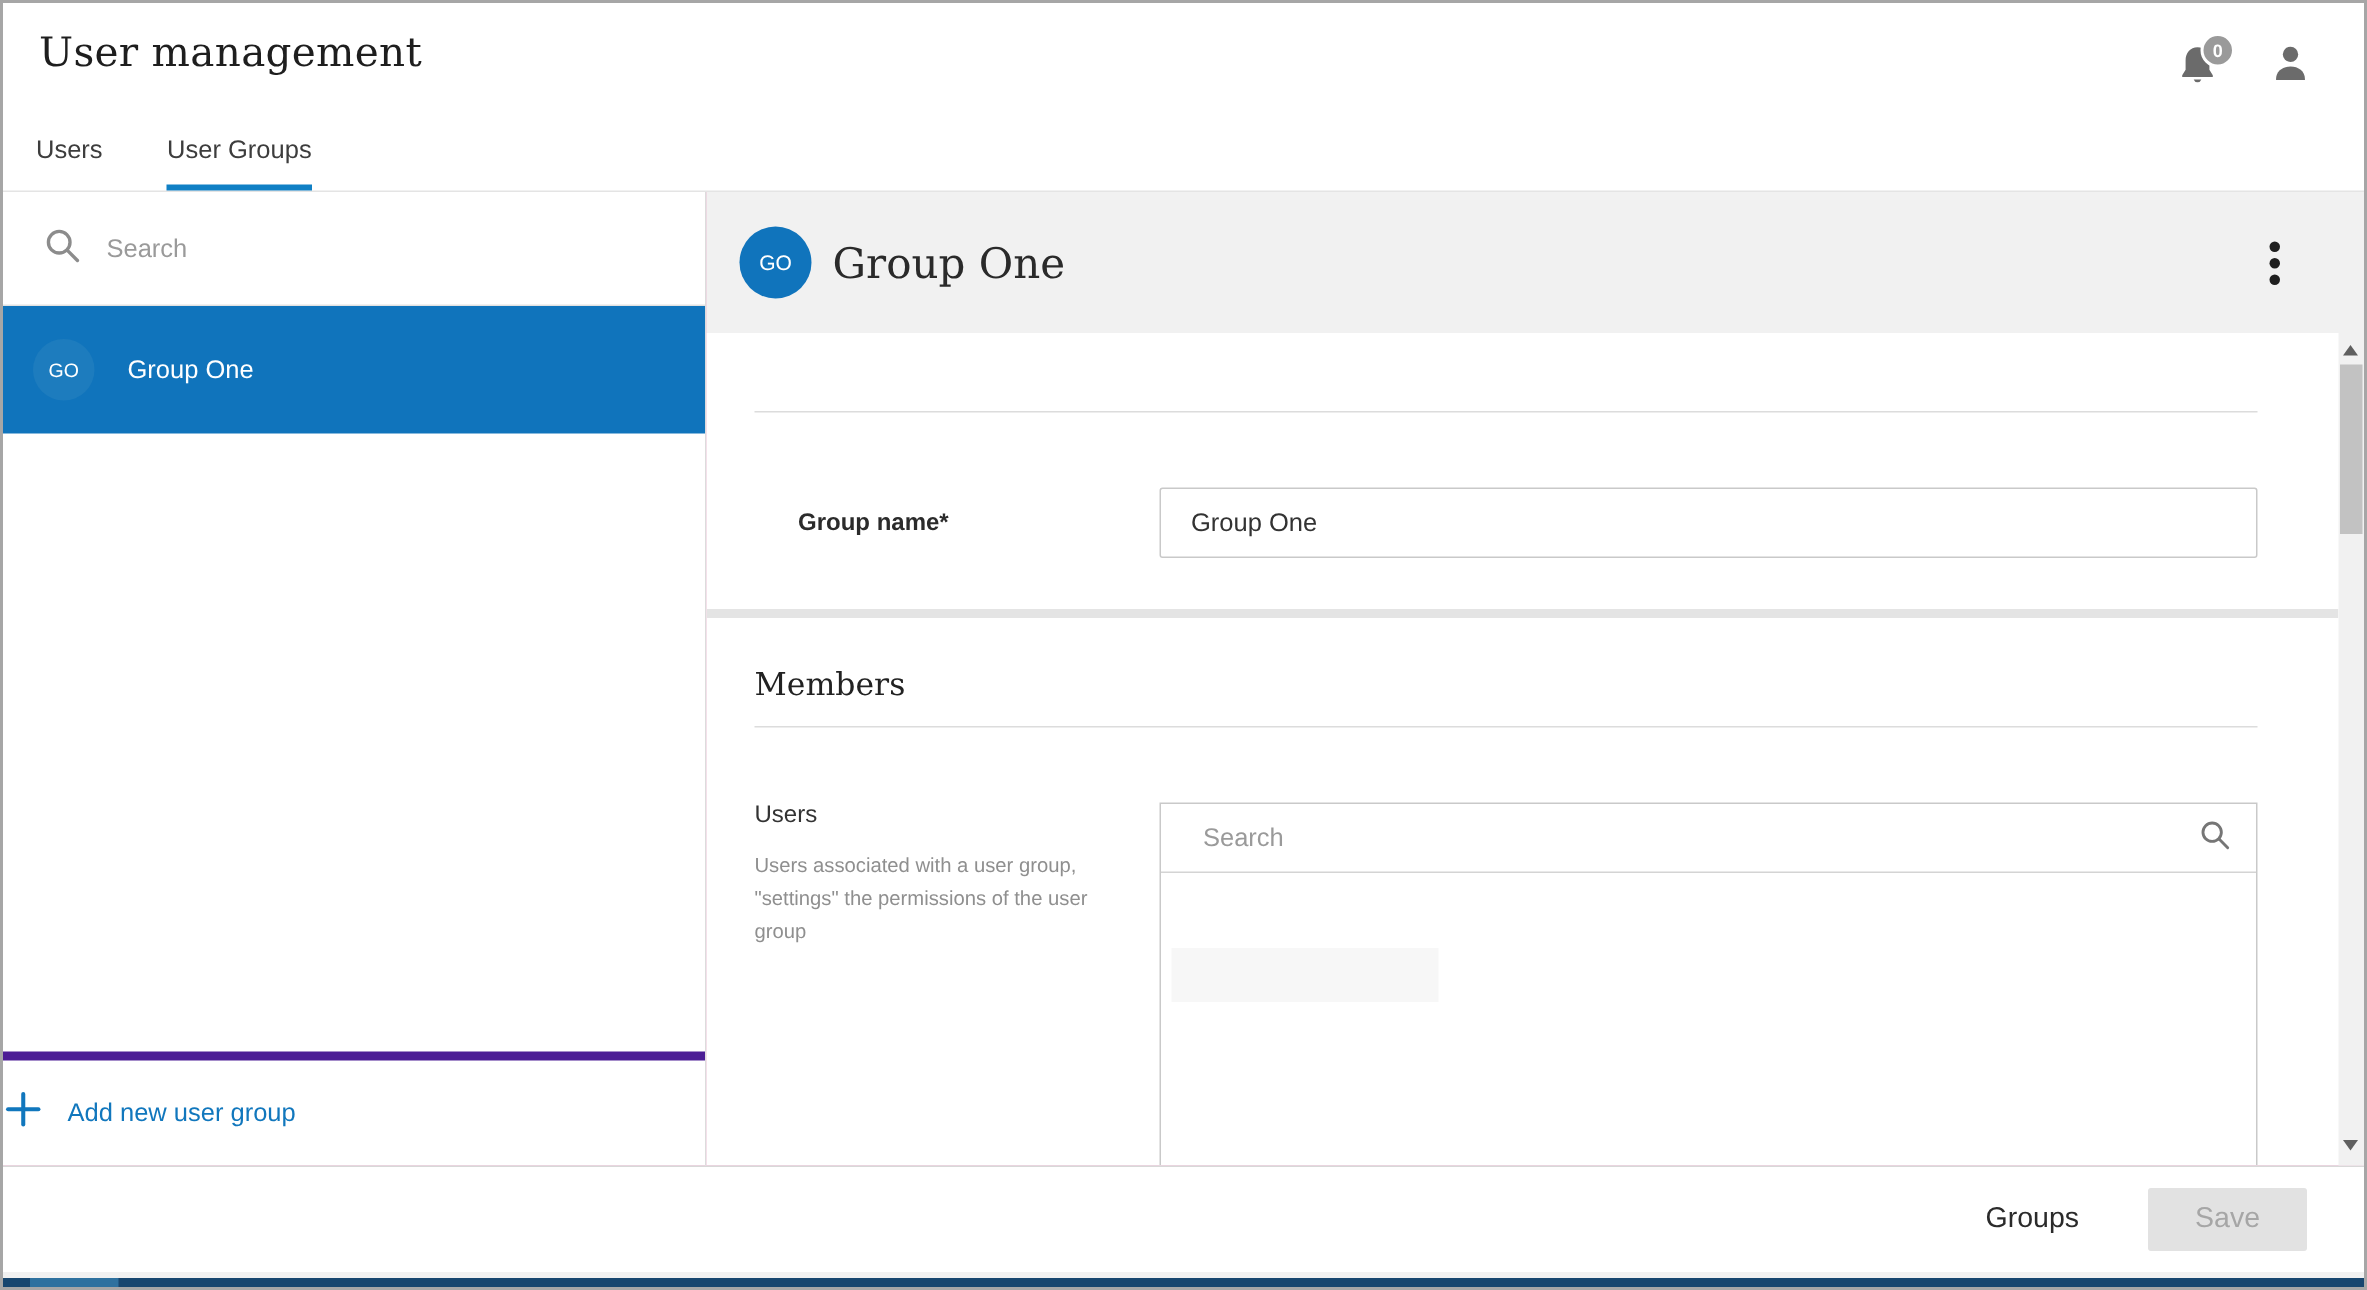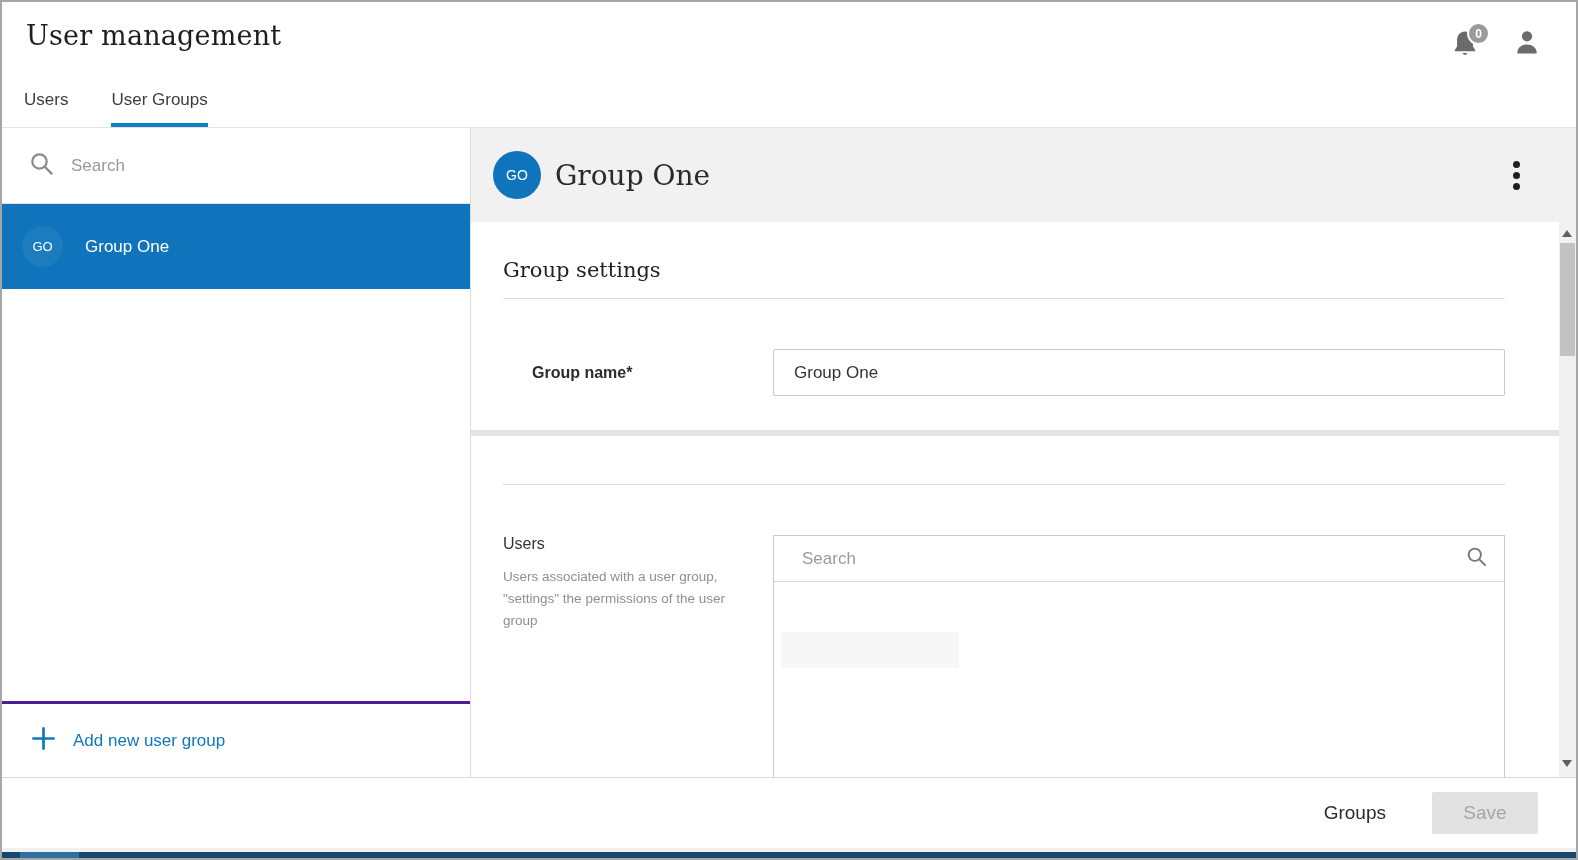--- a/index.html
+++ b/index.html
@@ -27,22 +27,22 @@
     padding:0 20px 0 26px; gap:16px; }
   .sidebar-search input{ border:none; outline:none; flex:1; font-size:17px; color:#444;
     font-family:"Liberation Sans", sans-serif; }
   .sidebar-search input::placeholder{ color:#9a9a9a; }
   .group-item{ flex:0 0 85px; background:#1074bc; display:flex; align-items:center;
     padding-left:20px; gap:22px; cursor:pointer; }
   .avatar{ border-radius:50%; color:#fff; display:flex; align-items:center; justify-content:center; }
   .avatar-sm{ width:41px; height:41px; background:#1d7cbe; font-size:13px; }
   .group-item-name{ color:#fff; font-size:17px; }
   .sidebar-spacer{ flex:1; }
-  .sidebar-footer{ flex:0 0 76px; border-top:3px solid #4c1d95; display:flex; align-items:center;
-    padding-left:28px; gap:16px; cursor:pointer; }
+  .sidebar-footer{ flex:0 0 76px; border-top:6px solid #4c1d95; display:flex; align-items:center;
+    gap:16px; cursor:pointer; }
   .add-label{ color:#1177bd; font-size:17px; }
   
   .main{ flex:1; display:flex; flex-direction:column; min-width:0; }
   .group-header{ flex:0 0 94px; background:#f1f1f1; display:flex; align-items:center;
     padding:0 52px 0 22px; }
   .avatar-lg{ width:48px; height:48px; background:#1074bc; font-size:14px; }
   .group-title{ font-family:"DejaVu Serif", serif; font-size:28px; color:#2a2a2a; margin-left:14px; }
   .kebab{ margin-left:auto; display:flex; flex-direction:column; gap:4px; cursor:pointer; padding:4px; }
   .kebab span{ width:7px; height:7px; border-radius:50%; background:#1f1f1f; }
   .content-wrap{ flex:1; display:flex; min-height:0; background:#fff; }
@@ -158,35 +158,35 @@
           <span></span>
             <span></span>
             <span></span>
         </span>
       </div>
 
       <div class="content-wrap">
         <div class="content">
 
           <div class="section" style="padding-top:36px;">
-            <div class="section-heading">Group settings</div>
             <div class="heading-divider"></div>
             <div class="field-row" style="margin-top:50px; padding-bottom:34px; align-items:center;">
               <div class="label-col">
                 <span class="field-label">Group name*</span>
               </div>
               <div class="input-col">
                 <input class="text-input" type="text" value="Group One" style="">
               </div>
             </div>
           </div>
 
           <div class="section-separator"></div>
 
           <div class="section" style="padding-top:32px;">
+            <div class="section-heading">Members</div>
             <div class="heading-divider"></div>
             <div class="field-row" style="margin-top:50px; align-items:flex-start;">
               <div class="label-col">
                 <div class="users-label">Users</div>
                 <div class="users-desc">Users associated with a user group, "settings" the permissions of the user group</div>
               </div>
               <div class="input-col">
                 <div class="users-box">
                   <div class="users-search">
                     <input type="text" placeholder="Search" style="">

